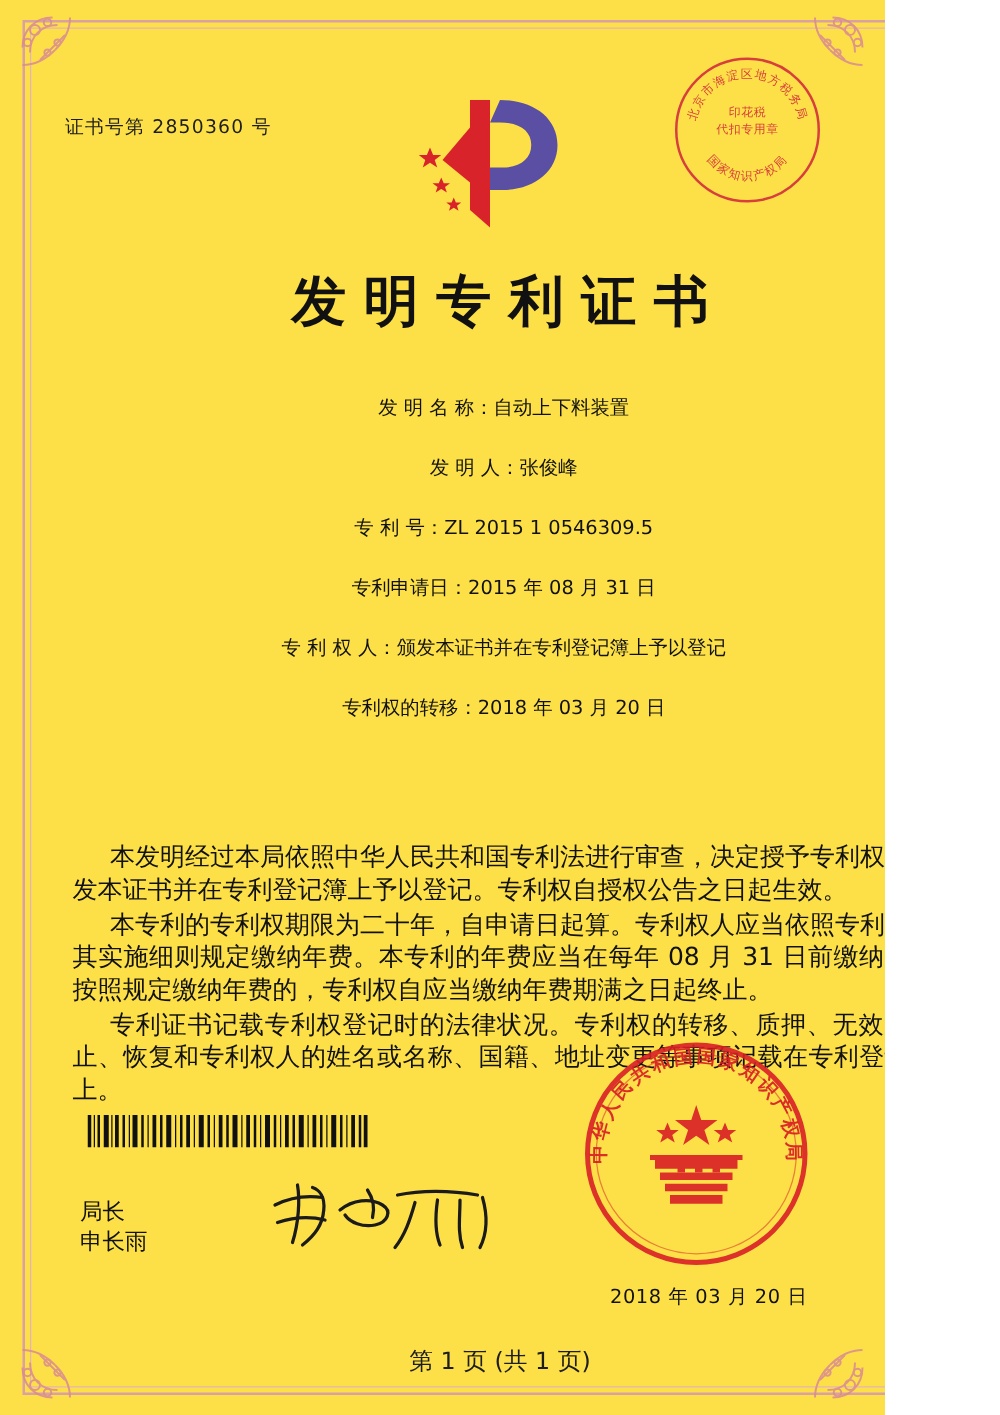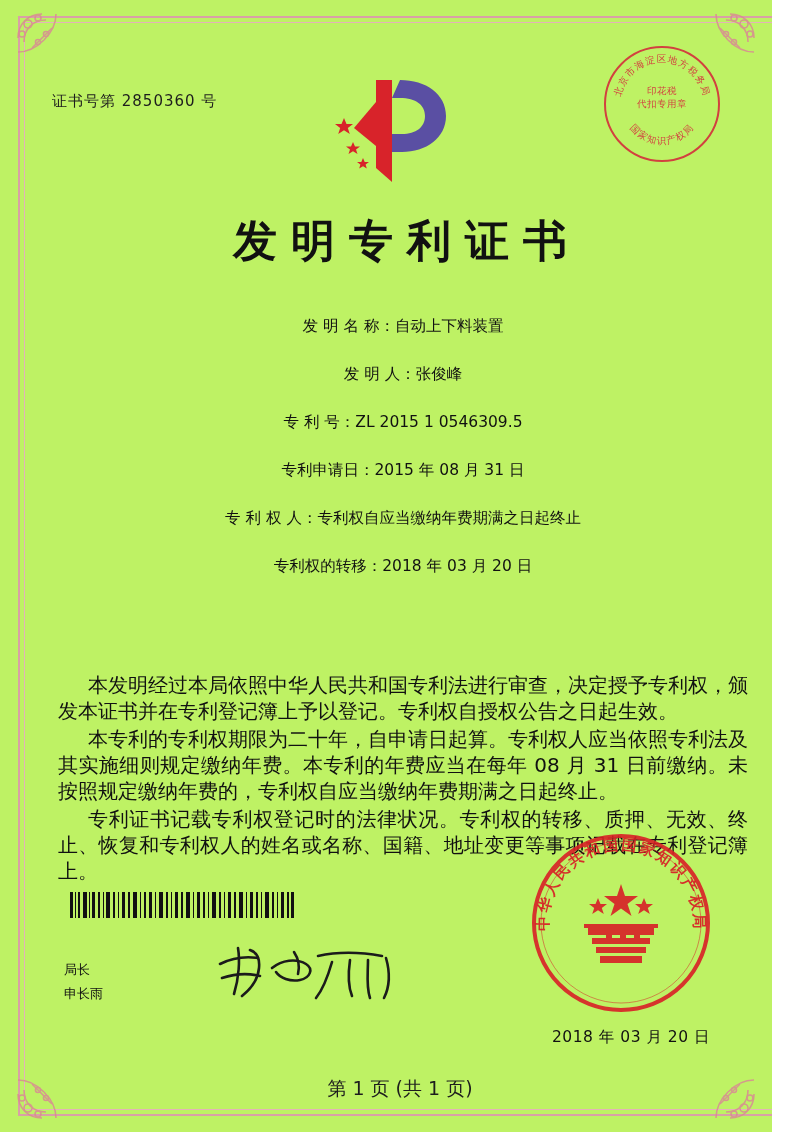--- a/index.html
+++ b/index.html
@@ -5,23 +5,23 @@
   html, body {
     margin: 0;
     padding: 0;
     background: #ffffff;
   }
   body {
     font-family: "DejaVu Sans", "Liberation Sans", sans-serif;
   }
   #page {
     position: relative;
-    width: 772px;
+    width: 708px;
     height: 1132px;
-    background: #bef264;
+    background: #fde047;
     overflow: hidden;
   }
 
   
   .border-outer {
     position: absolute;
     left: 18px;
     top: 16px;
     width: 764px;
     height: 1100px;
@@ -154,21 +154,21 @@
     top: 892px;
     width: 225px;
     height: 26px;
   }
 
   
   .director-block {
     position: absolute;
     left: 64px;
     top: 958px;
-    font-size: 13px;
+    font-size: 18px;
     line-height: 24px;
     color: #111111;
   }
   .signature {
     position: absolute;
     left: 210px;
     top: 938px;
     width: 200px;
     height: 70px;
   }
@@ -325,21 +325,21 @@
 
     <div class="field-row">
       <span class="field-label">专 利 号</span><span>：</span><span class="field-value">ZL 2015 1 0546309.5</span>
     </div>
 
     <div class="field-row">
       <span class="field-label">专利申请日</span><span>：</span><span class="field-value">2015 年 08 月 31 日</span>
     </div>
 
     <div class="field-row">
-      <span class="field-label">专 利 权 人</span><span>：</span><span class="field-value">专利权自应当缴纳年费期满之日起终止</span>
+      <span class="field-label">专 利 权 人</span><span>：</span><span class="field-value">颁发本证书并在专利登记簿上予以登记</span>
     </div>
 
     <div class="field-row">
       <span class="field-label">专利权的转移</span><span>：</span><span class="field-value">2018 年 03 月 20 日</span>
     </div>
 
   </div>
 
   <div class="body-text">
     <p>本发明经过本局依照中华人民共和国专利法进行审查，决定授予专利权，颁发本证书并在专利登记簿上予以登记。专利权自授权公告之日起生效。</p>

